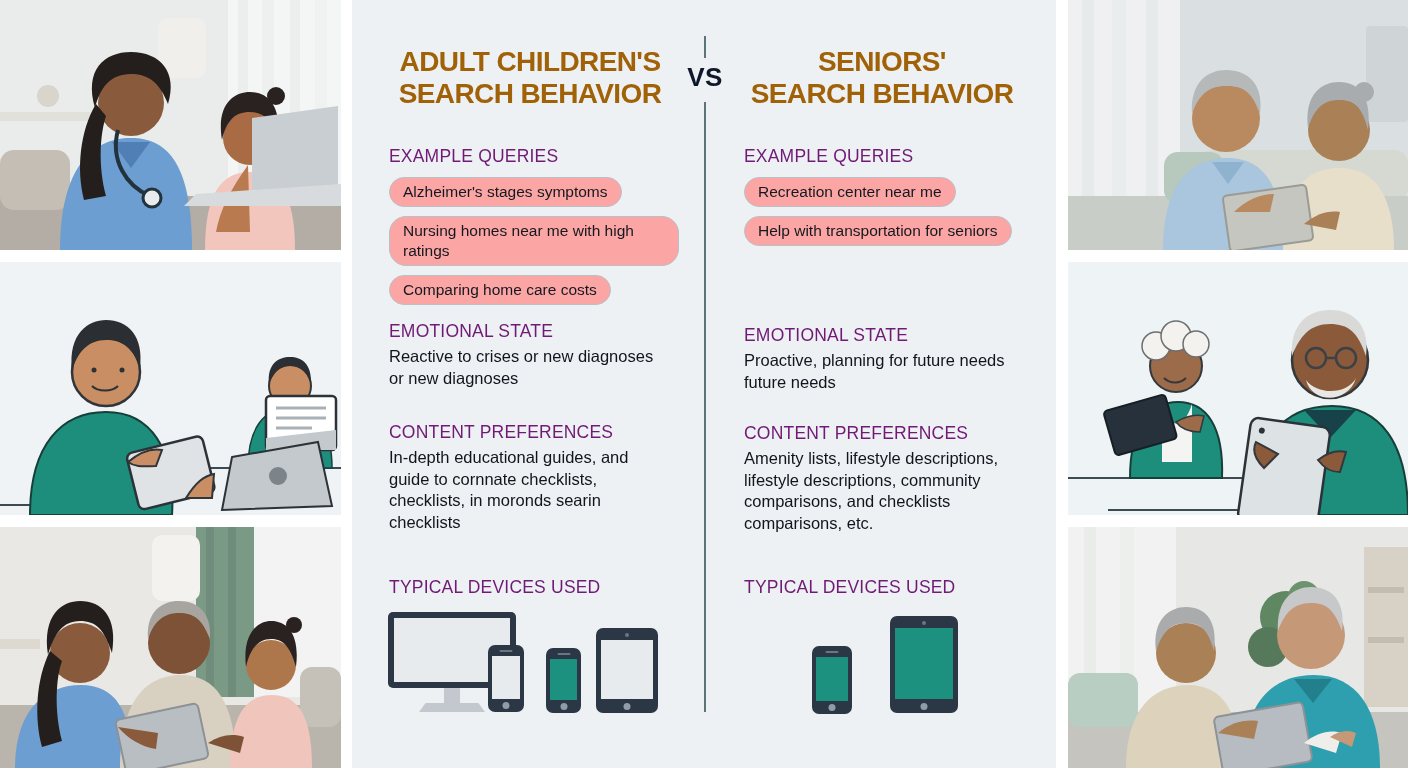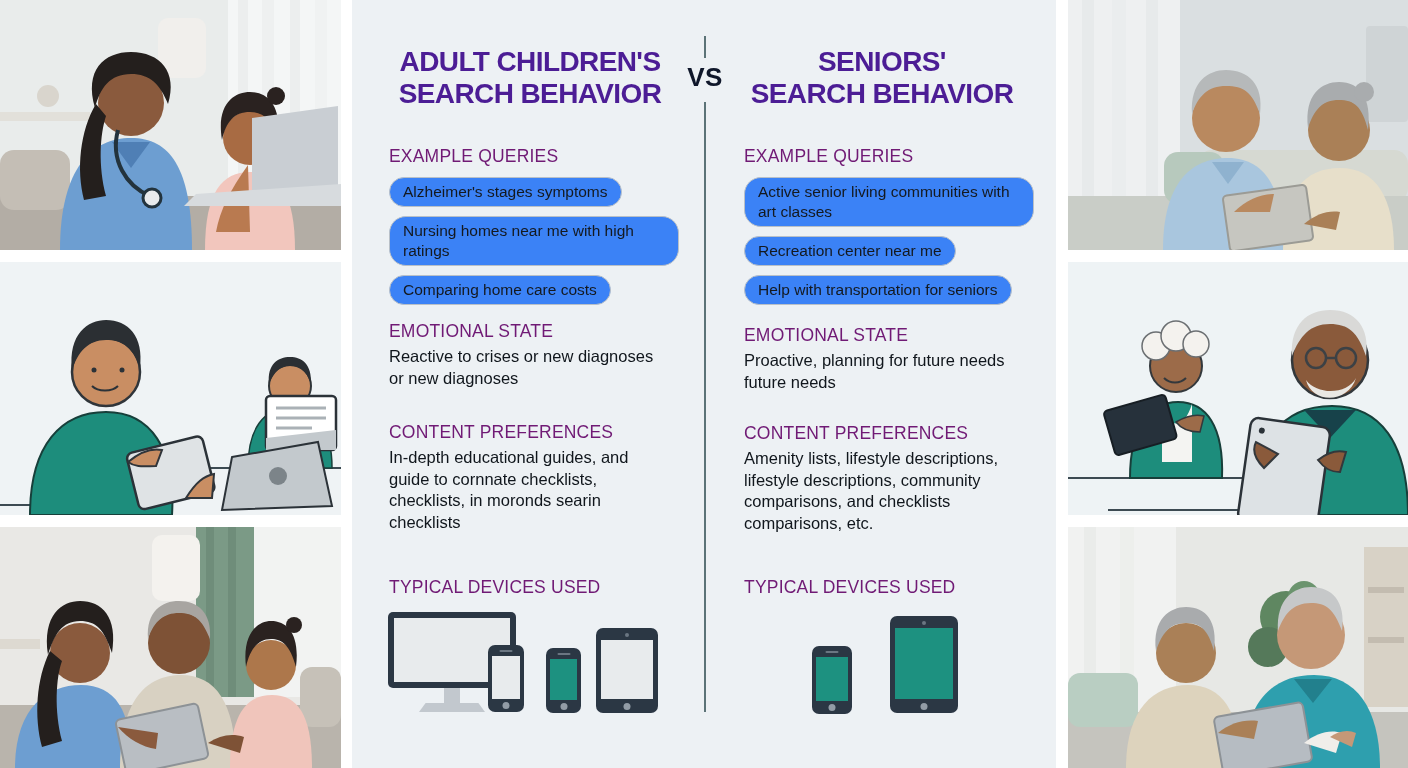--- a/index.html
+++ b/index.html
@@ -10,33 +10,33 @@
   #photo-lm{left:0;top:262px;width:341px;height:253px;}
   #photo-lb{left:0;top:527px;width:341px;height:241px;}
   #photo-rt{left:1068px;top:0;width:340px;height:250px;}
   #photo-rm{left:1068px;top:262px;width:340px;height:253px;}
   #photo-rb{left:1068px;top:527px;width:340px;height:241px;}
   .photo svg{display:block;}
 
   .panel{position:absolute;left:352px;top:0;width:704px;height:768px;background:#edf1f4;}
 
   .hdr{position:absolute;text-align:center;font-weight:bold;font-size:28px;line-height:32px;
-       letter-spacing:-0.6px;color:#4c1d95;}
+       letter-spacing:-0.6px;color:#a16207;}
   #hdr-left{left:22px;top:46px;width:312px;}
   #hdr-right{left:388px;top:46px;width:284px;}
   #vs{position:absolute;left:330px;top:62px;width:46px;text-align:center;
       font-weight:bold;font-size:26px;color:#0f172a;letter-spacing:0.5px;}
   .divseg{position:absolute;left:352px;width:2px;background:#5c7377;}
   #div-top{top:36px;height:22px;}
   #div-bottom{top:102px;height:610px;}
 
   .seclabel{position:absolute;font-size:17.5px;letter-spacing:0.2px;color:#701a75;}
   .body-text{position:absolute;font-size:16.5px;line-height:21.5px;color:#10161c;width:282px;}
   .pills{position:absolute;display:flex;flex-direction:column;align-items:flex-start;gap:9px;width:300px;}
-  .pill{border:1.5px solid #b9c0c7;border-radius:17px;background:#3b82f6;
+  .pill{border:1.5px solid #b9c0c7;border-radius:17px;background:#fca5a5;
         padding:4px 13px;font-size:15.5px;line-height:20px;color:#14191f;max-width:262px;}
 
   .lcol{left:37px;}
   .rcol{left:392px;}
 
   .devices{position:absolute;height:112px;}
   #devices-left{left:36px;top:606px;width:300px;}
   #devices-right{left:392px;top:606px;width:280px;}
   .monitor{position:absolute;left:0;top:6px;width:128px;}
   .mon-screen{width:128px;height:76px;background:#2b3744;border-radius:5px;
@@ -196,21 +196,20 @@
     </div>
     <div class="tablet" style="left:208px;top:22px;width:62px;height:85px;">
       <div class="cam"></div>
         <div class="screen"></div>
         <div class="home"></div>
     </div>
   </div>
 
   <div class="seclabel rcol" style="top:146px;">EXAMPLE QUERIES</div>
   <div class="pills rcol" style="top:177px;">
-    <div class="pill">Active senior living communities with art classes</div>
     <div class="pill">Recreation center near me</div>
     <div class="pill">Help with transportation for seniors</div>
   </div>
   <div class="seclabel rcol" style="top:325px;">EMOTIONAL STATE</div>
   <div class="body-text rcol" style="top:350px;">Proactive, planning for future needs future needs</div>
   <div class="seclabel rcol" style="top:423px;">CONTENT PREFERENCES</div>
   <div class="body-text rcol" style="top:448px;">Amenity lists, lifestyle descriptions, lifestyle descriptions, community comparisons, and checklists comparisons, etc.</div>
   <div class="seclabel rcol" style="top:577px;">TYPICAL DEVICES USED</div>
 
   <div class="devices" id="devices-right">

